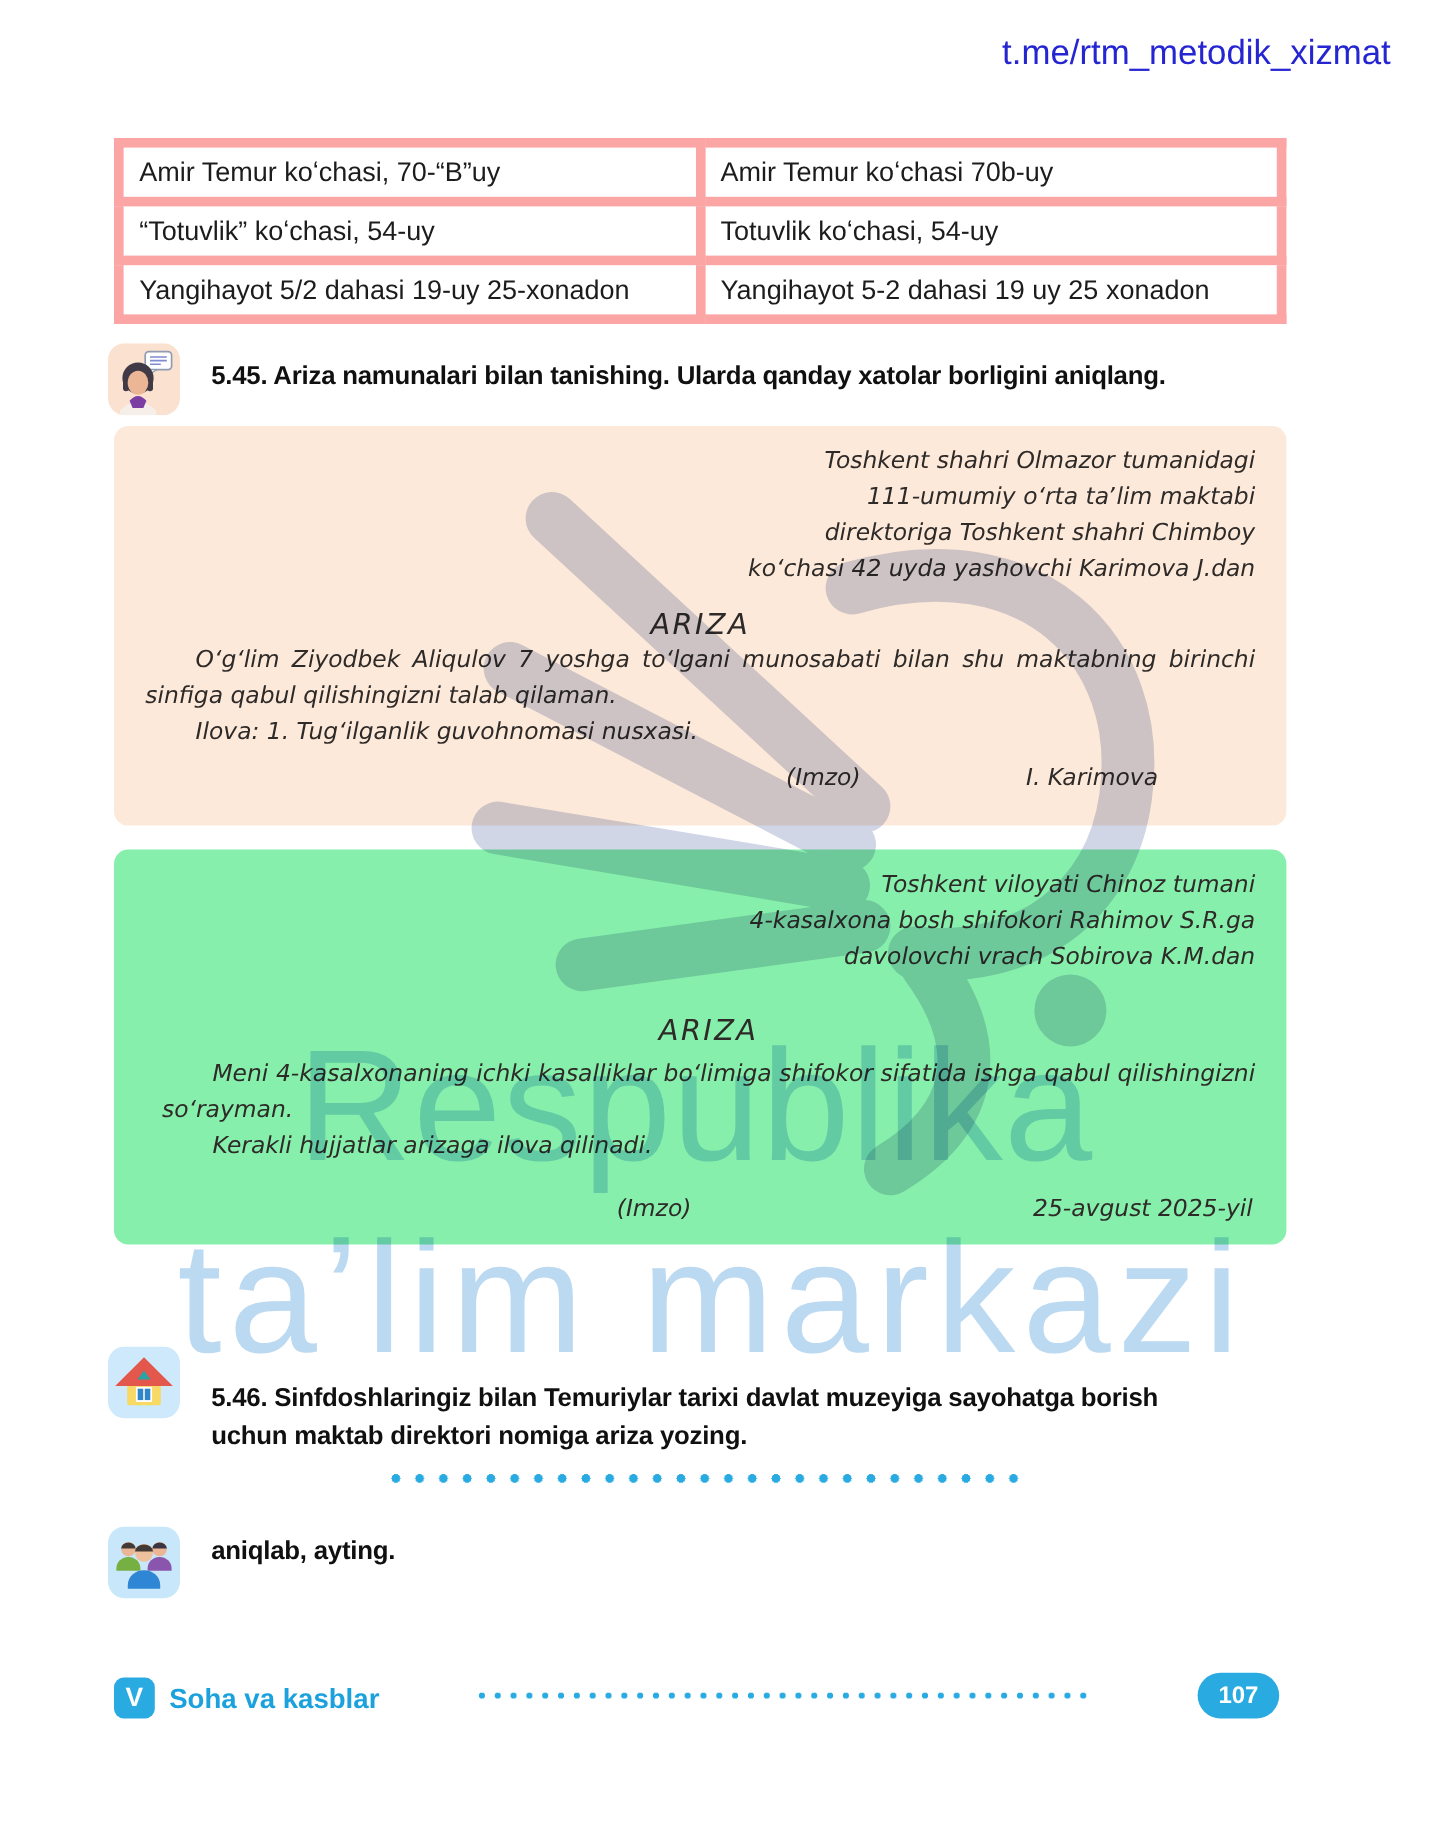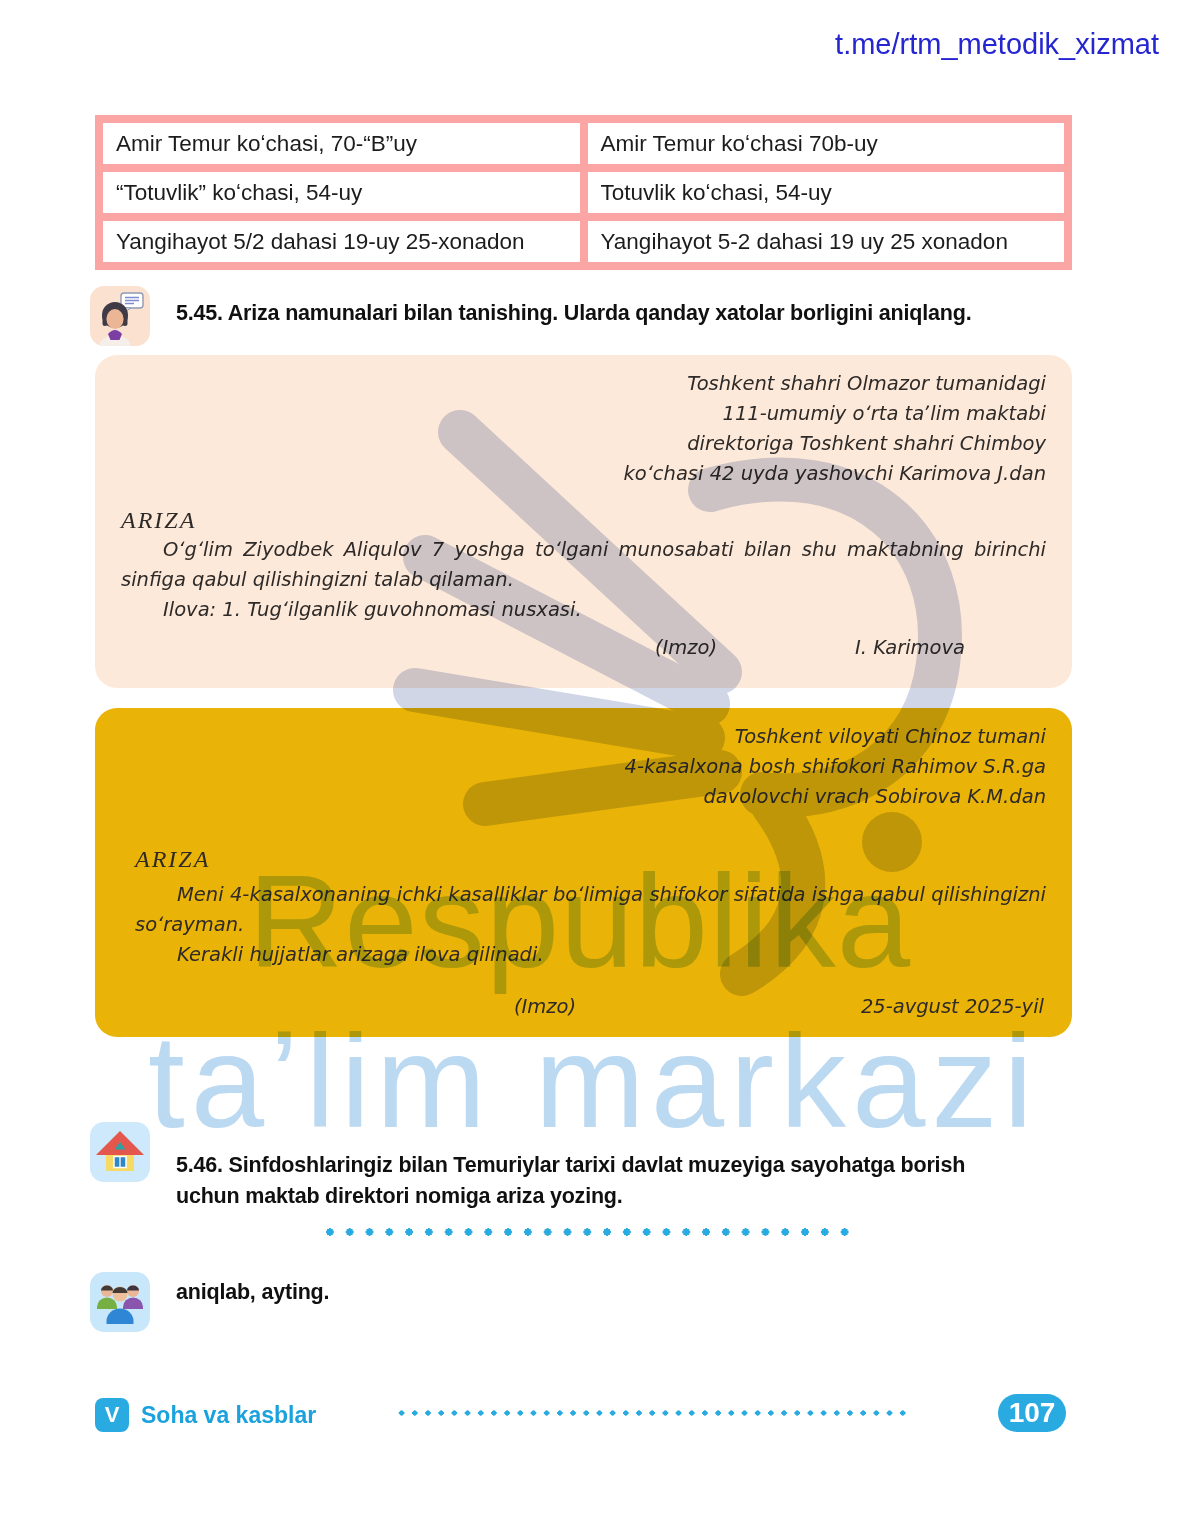--- a/index.html
+++ b/index.html
@@ -26,29 +26,29 @@
   
   .ex-icon{position:absolute; width:60px; height:60px;}
   .ex-text{
     position:absolute; left:176px; width:890px;
     font-size:21.5px; font-weight:bold; color:#101010;
     line-height:31px; letter-spacing:-0.2px;
   }
   .ex-text .ln{white-space:nowrap;}
   
   .box{
-    position:absolute; left:95px; width:977px; border-radius:22px;
+    position:absolute; left:95px; width:977px; border-radius:12px;
     box-sizing:border-box; padding:14px 26px 0 26px;
     font-family:"DejaVu Sans","Liberation Sans",sans-serif;
     font-style:italic; color:#2e2a28; font-size:19.5px; line-height:30px;
   }
   .box.peach{top:355px; height:333px; background:#fce9da;}
-  .box.blue {top:708px; height:329px; background:#eab308;padding-left:40px;}
+  .box.blue {top:708px; height:329px; background:#86efac;padding-left:40px;}
   .box .hdr{text-align:right;}
-  .box .title{font-size:24px; letter-spacing:2px;font-family:Liberation Serif, serif;}
+  .box .title{text-align:center; font-size:24px; letter-spacing:2px;}
   .box.peach .title{margin-top:16px;}
   .box.blue  .title{margin-top:32px;}
   .jline{text-align:justify; text-align-last:justify; text-indent:42px;}
   .box.peach .jline{margin-top:0;}
   .box.blue  .jline{margin-top:6px;}
   .indent{text-indent:42px;}
   .sig{position:relative; height:30px;text-align:center;}
   .box.peach .sig{margin-top:8px;}
   .box.blue  .sig{margin-top:22px;}
   .sig span{position:absolute; top:0; white-space:nowrap;}
@@ -82,21 +82,21 @@
     font-size:23px; font-weight:bold; color:#1ba2dd;
   }
   .dots-sm{
     position:absolute; top:1409px; left:395px; width:513px; height:8px;
     background-image:radial-gradient(circle 2.6px at 50% 50%, #29abe2 97%, rgba(41,171,226,0) 100%);
     background-size:13.2px 8px; background-repeat:repeat-x;
   }
   .page-badge{
     position:absolute; top:1394px; left:998px; width:68px; height:38px;
     background:#29abe2; border-radius:19px; color:#fff;
-    font-size:28px; font-weight:bold; text-align:center; line-height:38px;
+    font-size:20px; font-weight:bold; text-align:center; line-height:38px;
   }
 </style>
 </head>
 <body>
 
 <div class="page">
 
   <div class="tg-link">t.me/rtm_metodik_xizmat</div>
 
   <table class="addr-table">

